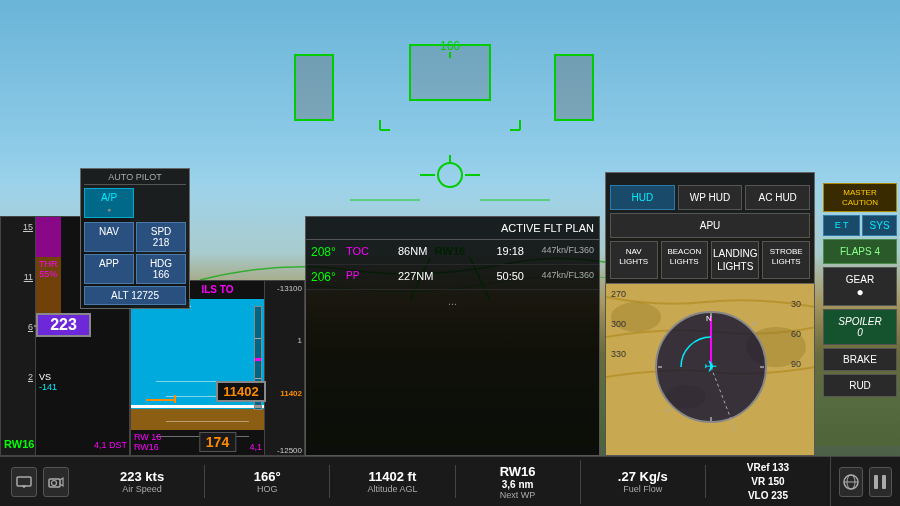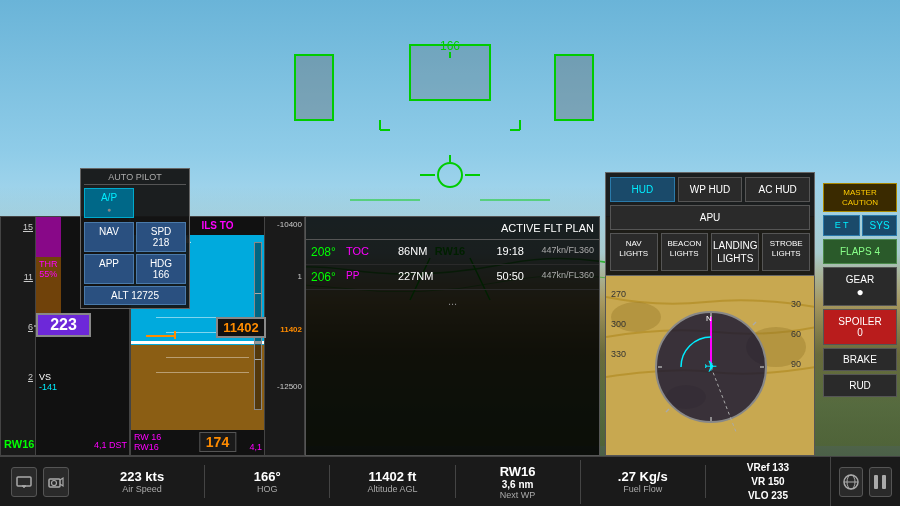--- a/index.html
+++ b/index.html
@@ -237,21 +237,21 @@
 
   <div style="position:absolute; left:38px; top:155px; font-size:9px; color:#fff;">VS<br><span style="color:#00eeff">-141</span></div>
 
   <div style="position:absolute; left:33px; top:108px; width:8px; height:2px; background:#888;"></div>
 
   <div style="position:absolute; bottom:5px; left:3px; font-size:11px; color:#00ff00; font-weight:bold;">RW16</div>
 
   <div style="position:absolute; bottom:5px; right:2px; font-size:9px; color:#ff00ff;">4,1 DST</div>
 </div>
 
-<div style="position:absolute; bottom:50px; left:130px; width:175px; height:240px; background:#111; border:1px solid #444; z-index:10; overflow:hidden;">
+<div style="position:absolute; bottom:50px; left:130px; width:175px; height:176px; background:#111; border:1px solid #444; z-index:10; overflow:hidden;">
 
   <div style="position:absolute; top:3px; width:100%; text-align:center; font-size:10px; color:#ff00ff; font-weight:bold;">ILS TO</div>
 
   <div style="position:absolute; top:18px; left:0; right:40px; height:110px; background:#00aadd;"></div>
 
   <div style="position:absolute; top:128px; left:0; right:40px; bottom:25px; background:#8B5E14;"></div>
 
   <div style="position:absolute; top:124px; left:0; right:40px; height:3px; background:#fff;"></div>
 
   <div style="position:absolute; top:100px; left:25px; right:55px; height:1px; background:rgba(255,255,255,0.5);"></div>
@@ -259,21 +259,21 @@
   <div style="position:absolute; top:140px; left:35px; right:55px; height:1px; background:rgba(255,255,255,0.4);"></div>
   <div style="position:absolute; top:155px; left:25px; right:55px; height:1px; background:rgba(255,255,255,0.4);"></div>
 
   <div style="position:absolute; top:118px; left:15px; width:30px; height:2px; background:#ff8c00;"></div>
   <div style="position:absolute; top:118px; left:90px; width:30px; height:2px; background:#ff8c00;"></div>
   <div style="position:absolute; top:114px; left:43px; width:2px; height:8px; background:#ff8c00;"></div>
 
   <div style="position:absolute; top:18px; left:50px; width:0; height:0; border-left:5px solid transparent; border-right:5px solid transparent; border-bottom:8px solid #fff;"></div>
 
   <div style="position:absolute; right:0; top:0; width:40px; height:100%; background:#1a1a1a; border-left:1px solid #444;">
-    <span style="position:absolute; right:2px; top:3px; font-size:8px; color:#ccc;">-10400</span>
+    <span style="position:absolute; right:2px; top:3px; font-size:8px; color:#ccc;">-13100</span>
     <span style="position:absolute; right:2px; top:28px; font-size:8px; color:#ccc;"> </span>
     <span style="position:absolute; right:2px; top:55px; font-size:8px; color:#ccc;">1</span>
     <span style="position:absolute; right:2px; top:85px; font-size:8px; color:#ccc;"> </span>
     <span style="position:absolute; right:2px; top:108px; font-size:8px; color:#ff8c00; font-weight:bold;">11402</span>
     <span style="position:absolute; right:2px; top:140px; font-size:8px; color:#ccc;"> </span>
     <span style="position:absolute; right:2px; top:165px; font-size:8px; color:#ccc;">-12500</span>
   </div>
 
   <div style="position:absolute; right:38px; top:100px; background:#111; border:2px solid #888; padding:1px 3px; font-size:13px; font-weight:bold; color:#ff8c00; width:50px; text-align:center; z-index:5;">11402</div>
 
@@ -348,21 +348,21 @@
     <text x="98" y="155" fill="#00eeff" font-size="16" font-family="Arial">✈</text>
 
     <text x="100" y="104" fill="#fff" font-size="8" font-family="Arial">N</text>
 
     <path d="M75,150 A30,30 0 0,1 105,120" stroke="#00eeff" stroke-width="1.5" fill="none"></path>
   </svg>
 </div>
 
 <div style="position:absolute; top:172px; right:85px; width:210px; background:rgba(20,20,20,0.95); border:1px solid #666; z-index:15; padding:4px;">
 
-  <div style="display:flex; gap:3px; margin-bottom:3px;">
+  <div style="display:flex; gap:3px; margin-bottom:3px;margin-top:8px;">
     <div style="flex:1; background:#1a4a6a; border:1px solid #2a7aaa; color:#00eeff; font-size:10px; text-align:center; padding:6px 2px; cursor:pointer;">HUD</div>
     <div style="flex:1; background:#2a2a2a; border:1px solid #555; color:#fff; font-size:10px; text-align:center; padding:6px 2px; cursor:pointer;">WP HUD</div>
     <div style="flex:1; background:#2a2a2a; border:1px solid #555; color:#fff; font-size:10px; text-align:center; padding:6px 2px; cursor:pointer;">AC HUD</div>
   </div>
 
   <div style="display:flex; gap:3px; margin-bottom:3px;">
     <div style="flex:1; background:#2a2a2a; border:1px solid #555; color:#fff; font-size:10px; text-align:center; padding:6px 2px; cursor:pointer;">APU</div>
   </div>
 
   <div style="display:flex; gap:3px;">
@@ -374,21 +374,21 @@
 </div>
 
 <div style="position:absolute; top:180px; right:0; width:80px; z-index:20; display:flex; flex-direction:column; gap:3px; padding:3px;">
   <div style="background:#3a2a00; border:1px solid #aa8800; color:#ffcc00; font-size:8px; text-align:center; padding:4px 2px; cursor:pointer; line-height:1.2;">MASTER<br>CAUTION</div>
   <div style="display:flex; gap:2px;">
     <div style="flex:1; background:#1a4a6a; border:1px solid #2a7aaa; color:#00eeff; font-size:9px; text-align:center; padding:4px 8px; cursor:pointer;">E T</div>
     <div style="flex:1.5; background:#1a4a6a; border:1px solid #2a7aaa; color:#00eeff; font-size:10px; text-align:center; padding:4px 2px; cursor:pointer;">SYS</div>
   </div>
   <div style="background:#2a5a2a; border:1px solid #4a8a4a; color:#88ff88; font-size:10px; text-align:center; padding:6px 2px; cursor:pointer;">FLAPS 4</div>
   <div style="background:#2a2a2a; border:1px solid #555; color:#fff; font-size:10px; text-align:center; padding:6px 2px; cursor:pointer;">GEAR<br><span style="font-size:12px;">●</span></div>
-  <div style="background:#b91c1c; border:1px solid #555; color:#fff; font-size:10px; text-align:center; padding:6px 2px; cursor:pointer;">SPOILER<br>0</div>
+  <div style="background:#14532d; border:1px solid #555; color:#fff; font-size:10px; text-align:center; padding:6px 2px; cursor:pointer;font-style:italic;">SPOILER<br>0</div>
   <div style="background:#2a2a2a; border:1px solid #555; color:#fff; font-size:10px; text-align:center; padding:5px 2px; cursor:pointer;">BRAKE</div>
   <div style="background:#2a2a2a; border:1px solid #555; color:#fff; font-size:10px; text-align:center; padding:5px 2px; cursor:pointer;">RUD</div>
 </div>
 
 <div class="bottom-bar">
 
   <div class="bottom-icons">
     <div class="bottom-icon">
       <svg width="16" height="12" viewBox="0 0 16 12">
           <rect x="1" y="1" width="14" height="9" rx="1" fill="none" stroke="#aaa" stroke-width="1.5"></rect>

